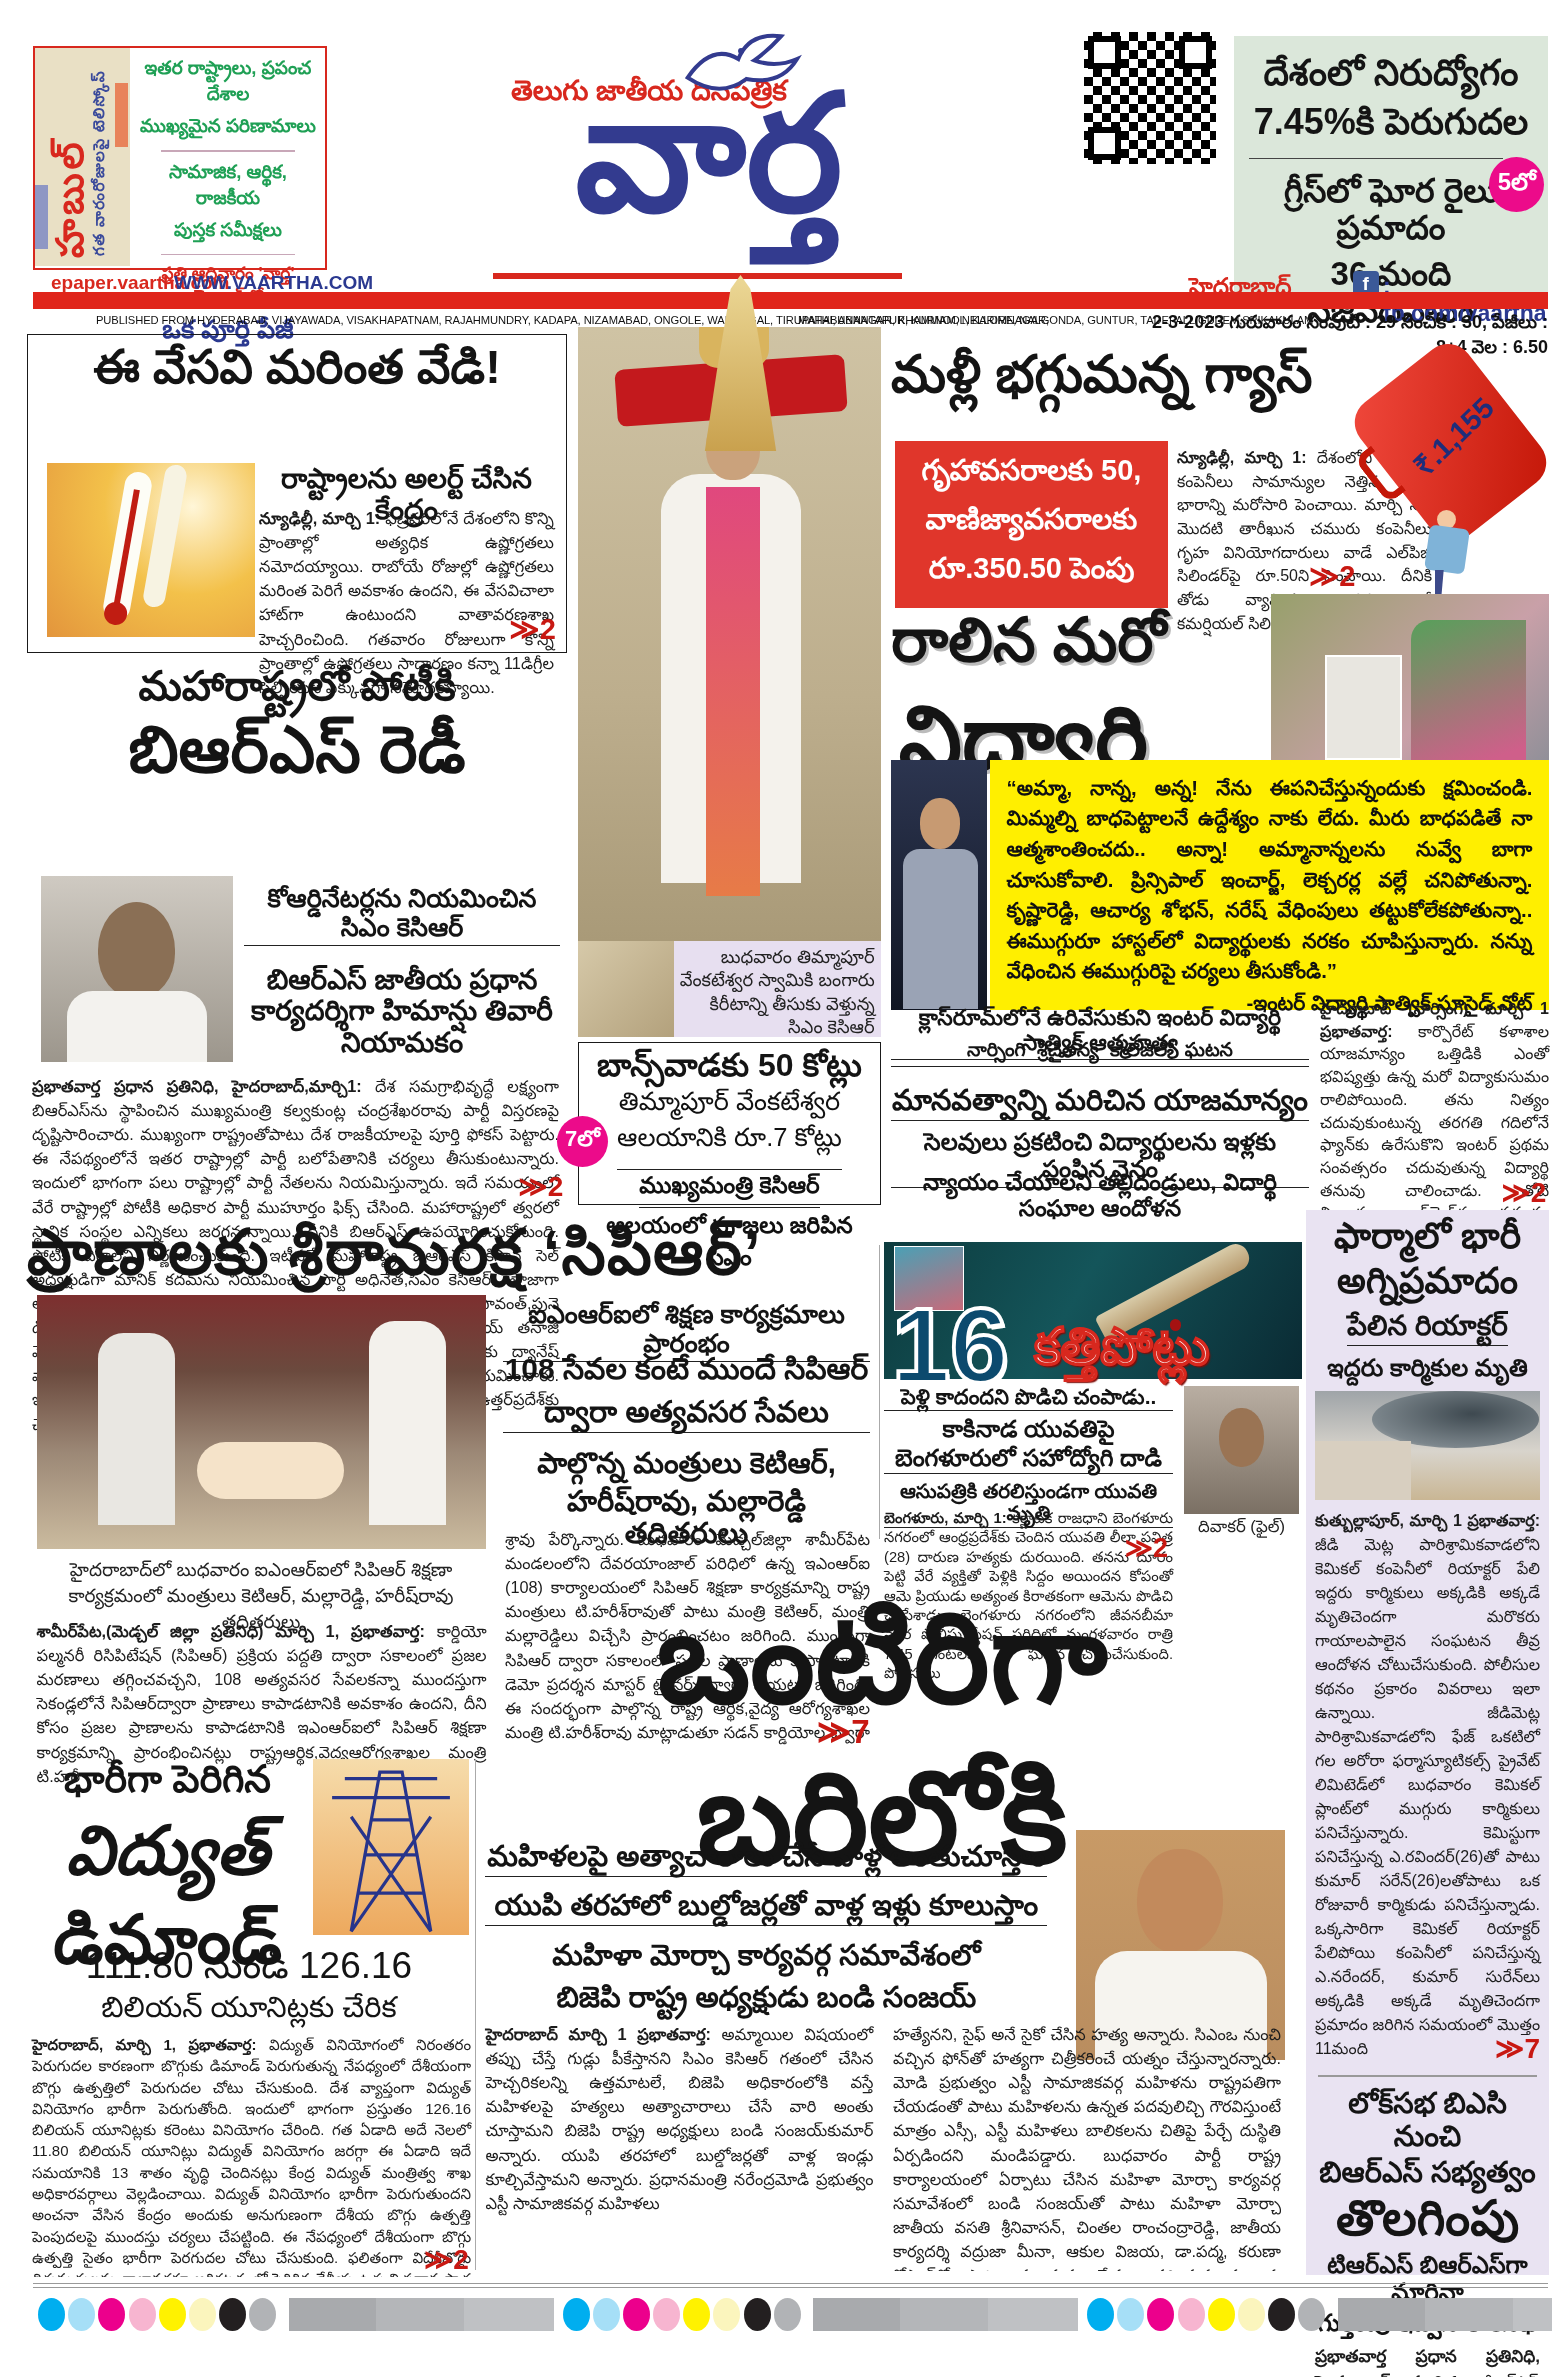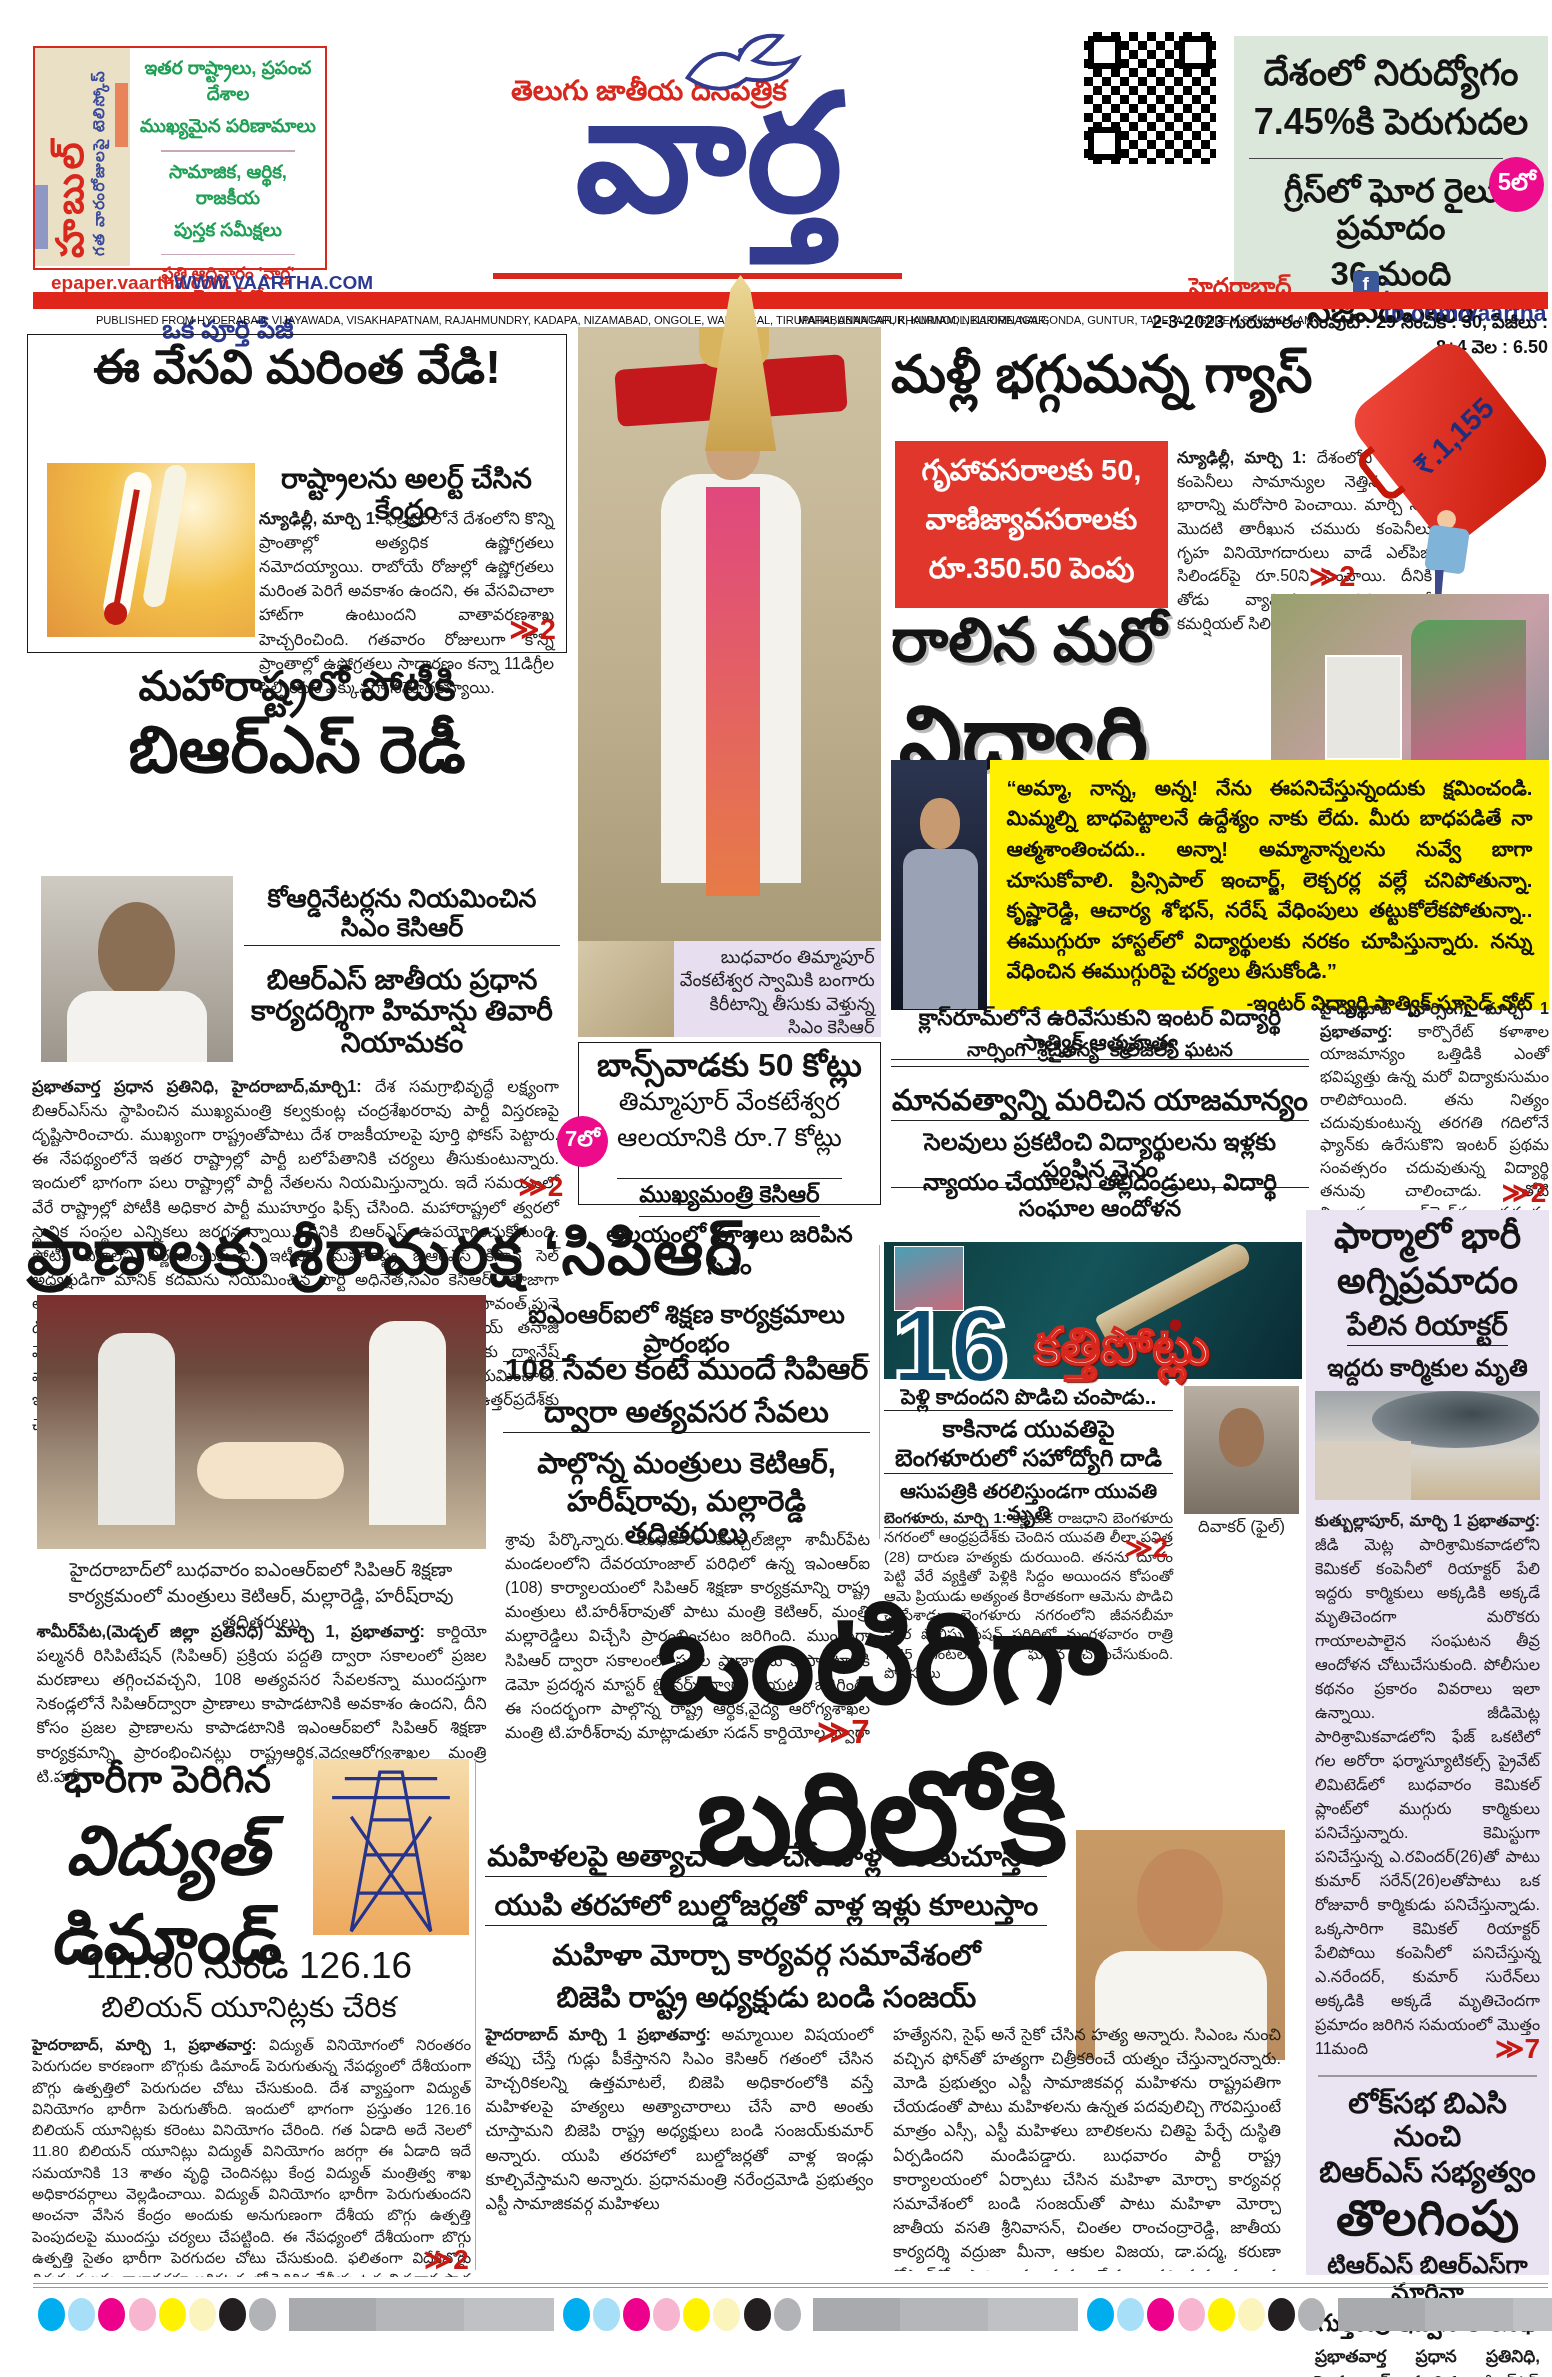--- a/index.html
+++ b/index.html
@@ -130,21 +130,21 @@
   <div class="abs" style="left:128px;top:160px;width:54px;height:409px;background:linear-gradient(180deg,#e0487e,#e77b47);"></div>
   <div class="abs" style="left:128px;top:89px;width:54px;height:64px;border-radius:45%;background:#caa27c;"></div>
 </div>
 <div class="abs" style="left:578px;top:941px;width:303px;height:96px;background:#e7dff0;">
   <div class="abs photo" style="left:0;top:0;width:96px;height:96px;background:linear-gradient(135deg,#d6c9a9,#b3a17c);"></div>
   <div class="abs cap" style="right:6.4px;top:5.1px;width:198px;font-size:18px;line-height:1.3;text-align:right;">బుధవారం తిమ్మాపూర్ వేంకటేశ్వర స్వామికి బంగారు కిరీటాన్ని తీసుకు వెళ్తున్న సిఎం కెసిఆర్</div>
 </div>
 <section class="abs" style="left:578px;top:1042px;width:303px;height:163px;border:1.9px solid #1a1a1a;padding:5.1px 7.7px;">
   <div class="hl c" style="font-size:32px;">బాన్స్‌వాడకు 50 కోట్లు</div>
   <div class="c" style="font-size:25.5px;margin-top:2.6px;">తిమ్మాపూర్ వేంకటేశ్వర</div>
-  <div class="c" style="font-size:25.5px;border-bottom:1.9px solid #222;width:fit-content;margin:1.3px auto 0;padding-bottom:20px;">ఆలయానికి రూ.7 కోట్లు</div>
+  <div class="c" style="font-size:25.5px;border-bottom:1.9px solid #222;width:fit-content;margin:1.3px auto 0;padding-bottom:11px;">ఆలయానికి రూ.7 కోట్లు</div>
   <div class="c b" style="font-size:23px;border-bottom:1.9px solid #222;width:fit-content;margin:2.6px auto 0;padding-bottom:2.6px;">ముఖ్యమంత్రి కెసిఆర్</div>
   <div class="c b" style="font-size:23px;margin-top:3.8px;">ఆలయంలో పూజలు జరిపిన సిఎం</div>
   <div class="abs badge" style="left:-22px;top:73px;width:51px;height:51px;font-size:22px;">7లో</div>
 </section>
 
 <section class="abs" style="left:891px;top:345px;width:658px;height:263px;">
   <div class="hl abs" style="left:0;top:0;width:460px;font-size:52px;">మళ్లీ భగ్గుమన్న గ్యాస్</div>
   <div class="abs c" style="left:4px;top:96px;width:273px;height:167px;background:#e0362b;color:#fff;padding:12.8px 6.4px;">
     <div class="b" style="font-size:29px;">గృహావసరాలకు 50,</div>
     <div class="b" style="font-size:29px;margin-top:9px;">వాణిజ్యావసరాలకు</div>

